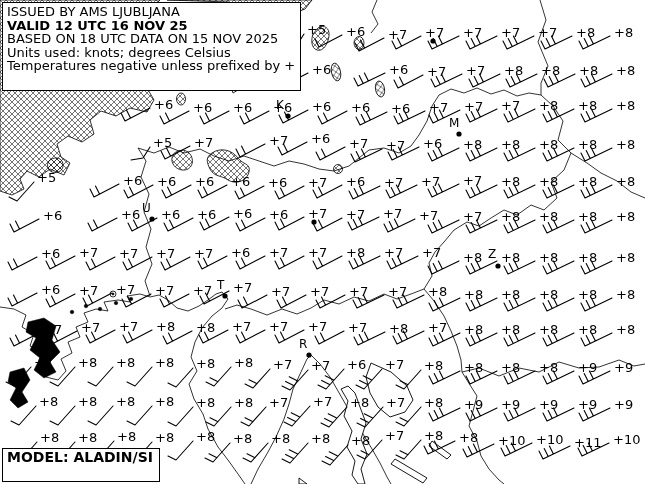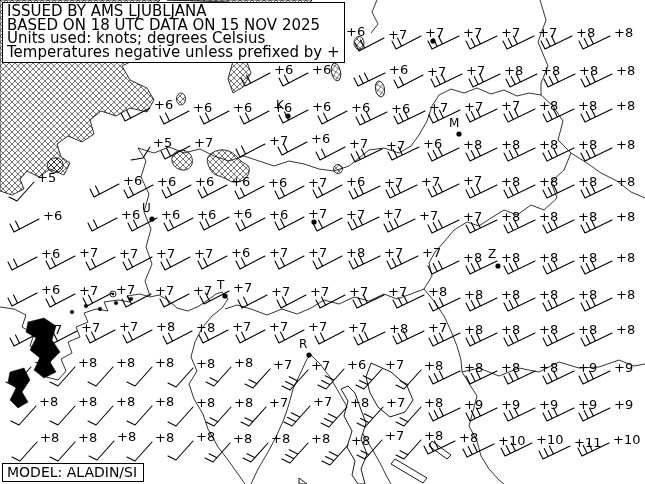--- a/index.html
+++ b/index.html
@@ -1,23 +1,23 @@
 <!DOCTYPE html>
 <html><head>
 <meta charset="utf-8">
 <style>
   html,body{margin:0;padding:0;background:#fff;}
   .frame{position:relative;width:645px;height:484px;background:#ffffff;overflow:hidden;
          font-family:"DejaVu Sans","Liberation Sans",sans-serif;}
   .frame svg{position:absolute;left:0;top:0;}
   .infobox{position:absolute;left:2px;top:2px;z-index:5;background:#fff;border:1px solid #000;
-           padding:2px 5px 3px 4px;font-size:15px;line-height:13.6px;color:#000;white-space:nowrap;}
+           padding:2px 5px 17px 4px;font-size:13px;line-height:13.6px;color:#000;white-space:nowrap;}
   .infobox b{font-weight:bold;}
   .modelbox{position:absolute;left:2px;bottom:2px;z-index:5;background:#fff;border:1px solid #000;
-            padding:0px 6px 1px 4px;font-size:14px;color:#000;white-space:nowrap;}
+            padding:0px 6px 16px 4px;font-size:14px;color:#000;white-space:nowrap;font-weight:bold;}
   .temp{font-family:"DejaVu Sans","Liberation Sans",sans-serif;font-size:13px;fill:#000;}
   .citylbl{font-family:"DejaVu Sans","Liberation Sans",sans-serif;font-size:12px;fill:#000;}
   .barb{stroke:#000;stroke-width:1.1;fill:none;stroke-linecap:round;}
   .mapline{stroke:#000;stroke-width:0.8;fill:none;}
   .terr{stroke:#000;stroke-width:0.8;fill:url(#xhatch);}
   .isl{stroke:#000;stroke-width:0.9;fill:#fff;}
   .lag{fill:#000;stroke:#000;stroke-width:0.5;}
 </style>
 </head>
 <body>
@@ -792,19 +792,20 @@
           <circle cx="314" cy="222" r="2.6" fill="#000"></circle>
         </g>
         <g>
           <circle cx="433" cy="41" r="2.6" fill="#000"></circle>
         </g>
       </g>
   </svg>
 
   <div class="infobox">
     <div>ISSUED BY AMS LJUBLJANA</div>
+    <div><b>VALID 12 UTC 16 NOV 25</b></div>
     <div>BASED ON 18 UTC DATA ON 15 NOV 2025</div>
     <div>Units used: knots; degrees Celsius</div>
     <div>Temperatures negative unless prefixed by +</div>
   </div>
 
   <div class="modelbox">MODEL: ALADIN/SI</div>
 </div>
 
 </body></html>

